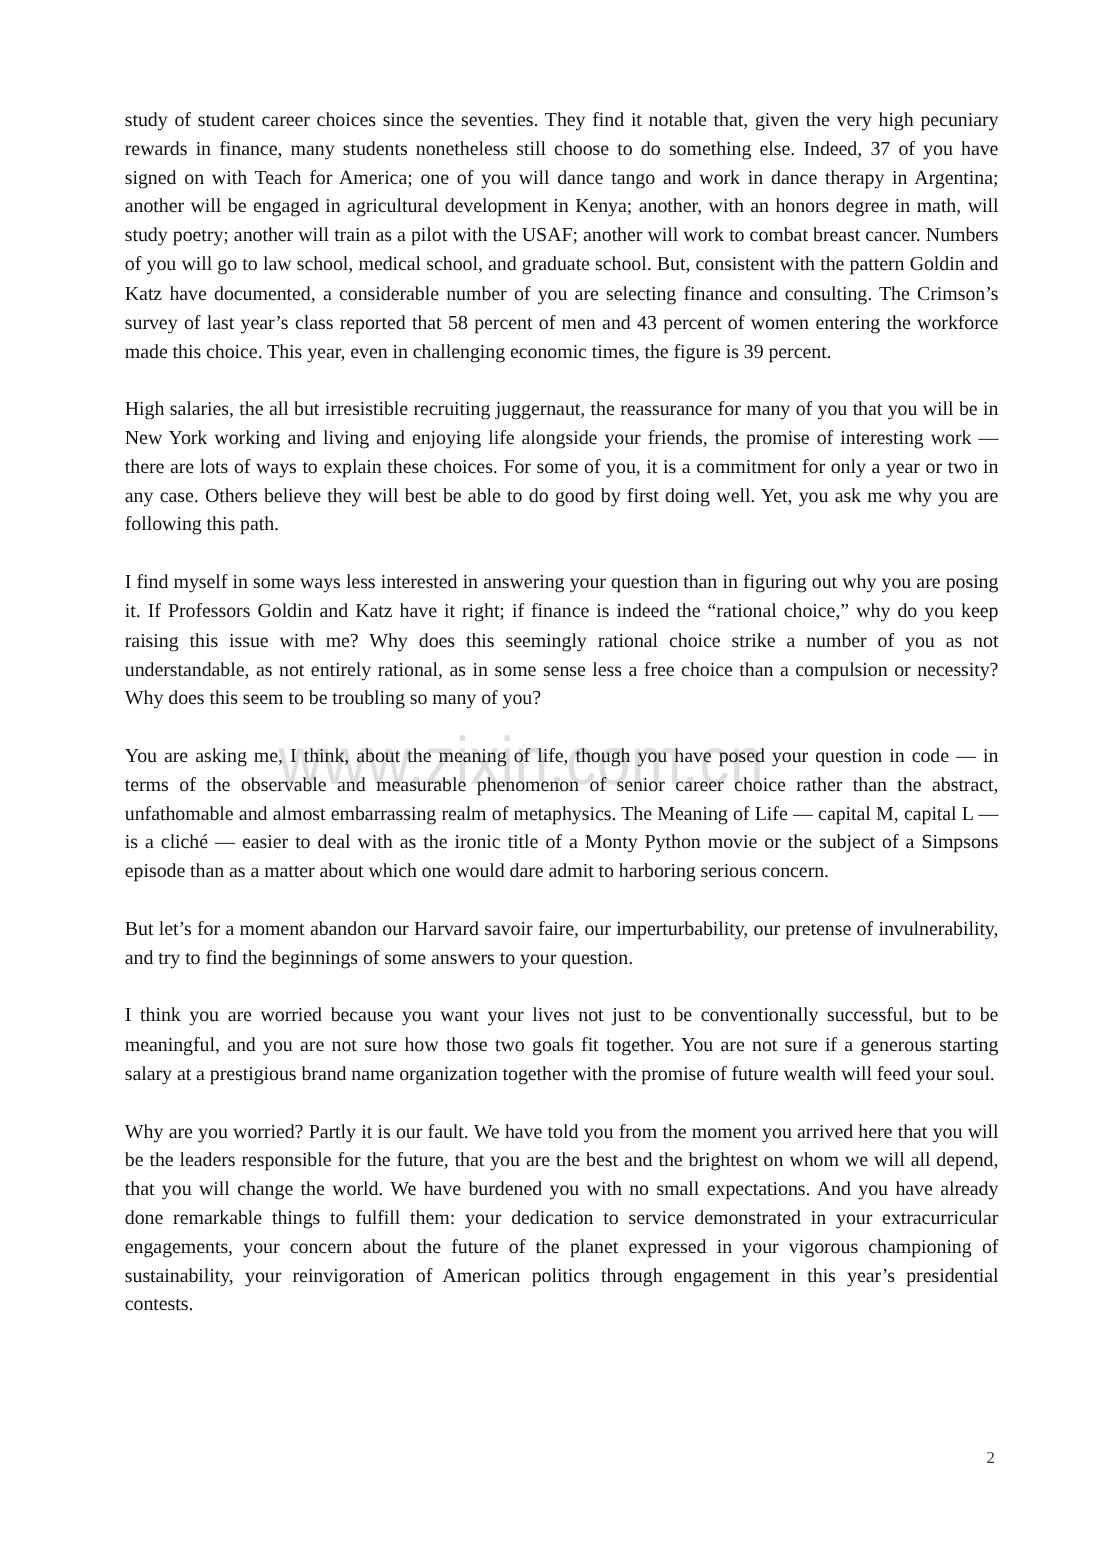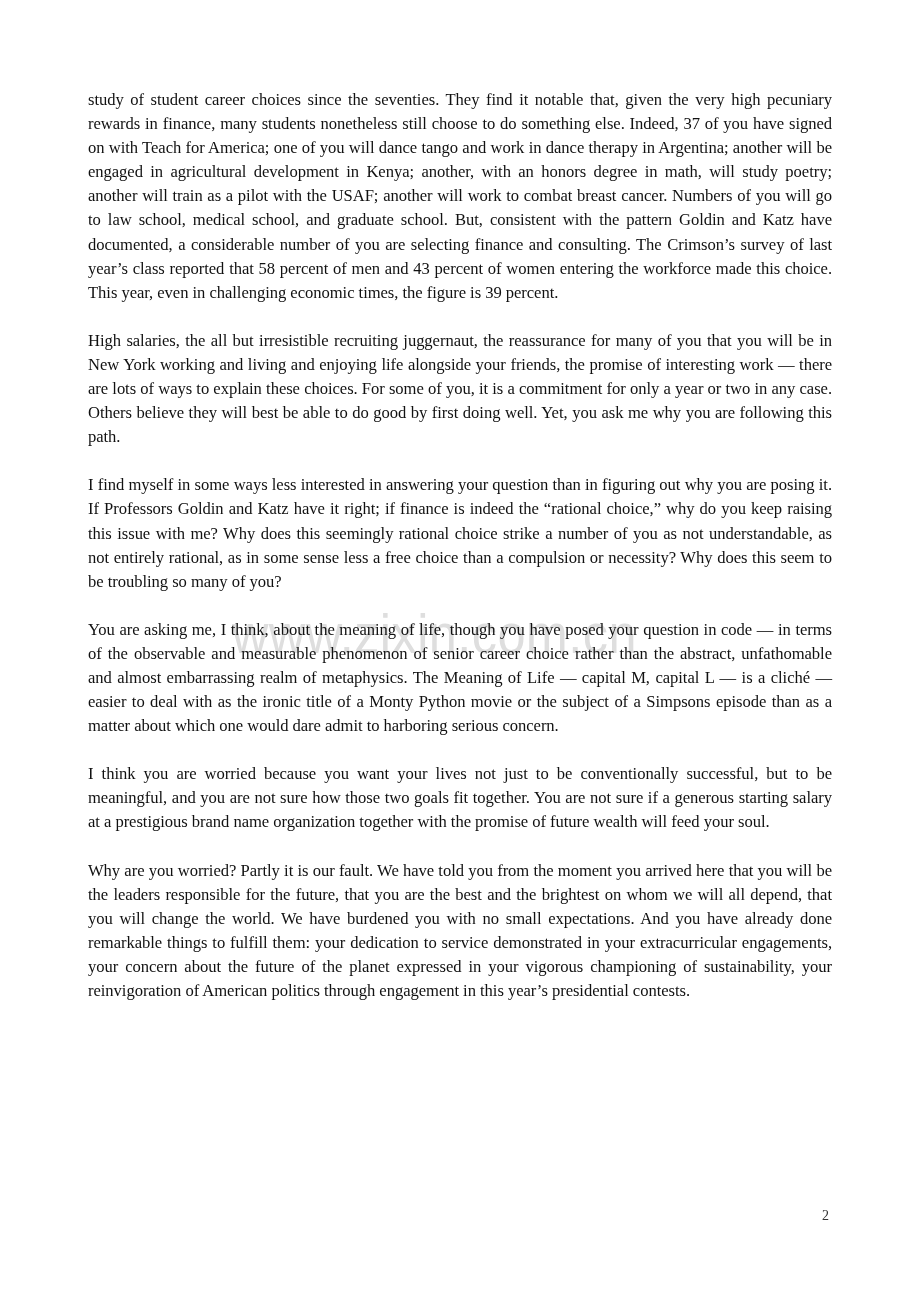--- a/index.html
+++ b/index.html
@@ -23,21 +23,21 @@
       height: 1302px;
       background: #ffffff;
     }
     .body-text {
       position: absolute;
       left: 88px;
       top: 88px;
       width: 744px;
     }
     .para {
-      margin: 0 0 24px 0;
+      margin: 0 0 24px 16px;
       font-size: 16.6px;
       line-height: 24.1px;
       text-align: justify;
       text-align-last: left;
       letter-spacing: -0.05px;
     }
     .watermark {
       position: absolute;
       left: 232px;
       top: 604px;
@@ -66,18 +66,19 @@
 <body>
 
 <div class="page">
   <div class="watermark">www.zixin.com.cn</div>
 
   <div class="body-text">
     <p class="para">study of student career choices since the seventies. They find it notable that, given the very high pecuniary rewards in finance, many students nonetheless still choose to do something else. Indeed, 37 of you have signed on with Teach for America; one of you will dance tango and work in dance therapy in Argentina; another will be engaged in agricultural development in Kenya; another, with an honors degree in math, will study poetry; another will train as a pilot with the USAF; another will work to combat breast cancer. Numbers of you will go to law school, medical school, and graduate school. But, consistent with the pattern Goldin and Katz have documented, a considerable number of you are selecting finance and consulting. The Crimson’s survey of last year’s class reported that 58 percent of men and 43 percent of women entering the workforce made this choice. This year, even in challenging economic times, the figure is 39 percent.</p>
     <p class="para">High salaries, the all but irresistible recruiting juggernaut, the reassurance for many of you that you will be in New York working and living and enjoying life alongside your friends, the promise of interesting work — there are lots of ways to explain these choices. For some of you, it is a commitment for only a year or two in any case. Others believe they will best be able to do good by first doing well. Yet, you ask me why you are following this path.</p>
     <p class="para">I find myself in some ways less interested in answering your question than in figuring out why you are posing it. If Professors Goldin and Katz have it right; if finance is indeed the “rational choice,” why do you keep raising this issue with me? Why does this seemingly rational choice strike a number of you as not understandable, as not entirely rational, as in some sense less a free choice than a compulsion or necessity? Why does this seem to be troubling so many of you?</p>
     <p class="para">You are asking me, I think, about the meaning of life, though you have posed your question in code — in terms of the observable and measurable phenomenon of senior career choice rather than the abstract, unfathomable and almost embarrassing realm of metaphysics. The Meaning of Life — capital M, capital L — is a cliché — easier to deal with as the ironic title of a Monty Python movie or the subject of a Simpsons episode than as a matter about which one would dare admit to harboring serious concern.</p>
+    <p class="para">But let’s for a moment abandon our Harvard savoir faire, our imperturbability, our pretense of invulnerability, and try to find the beginnings of some answers to your question.</p>
     <p class="para">I think you are worried because you want your lives not just to be conventionally successful, but to be meaningful, and you are not sure how those two goals fit together. You are not sure if a generous starting salary at a prestigious brand name organization together with the promise of future wealth will feed your soul.</p>
     <p class="para">Why are you worried? Partly it is our fault. We have told you from the moment you arrived here that you will be the leaders responsible for the future, that you are the best and the brightest on whom we will all depend, that you will change the world. We have burdened you with no small expectations. And you have already done remarkable things to fulfill them: your dedication to service demonstrated in your extracurricular engagements, your concern about the future of the planet expressed in your vigorous championing of sustainability, your reinvigoration of American politics through engagement in this year’s presidential contests.</p>
   </div>
 
   <div class="page-number">2</div>
 </div>
 
 </body></html>

